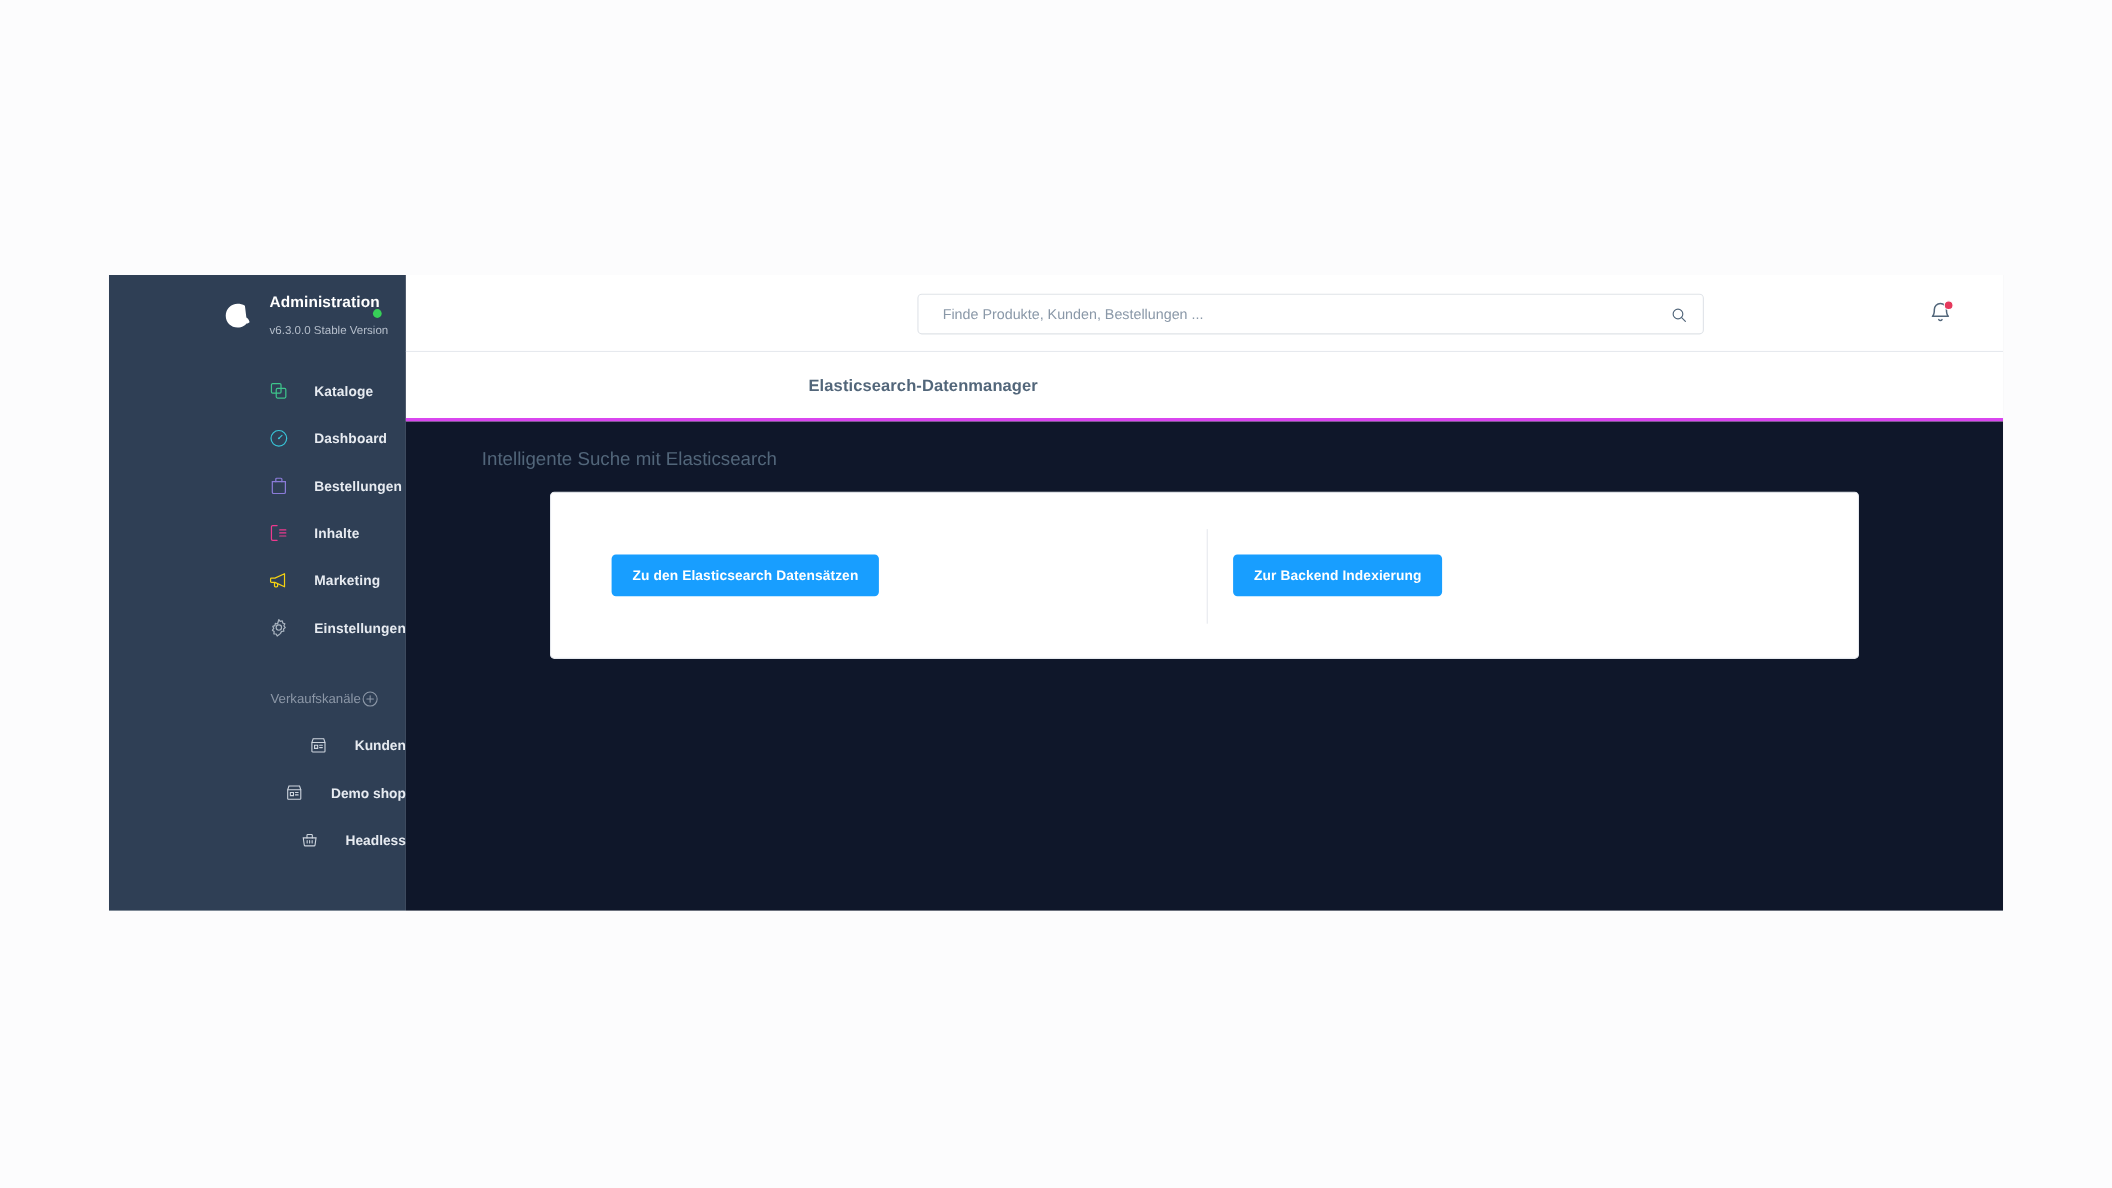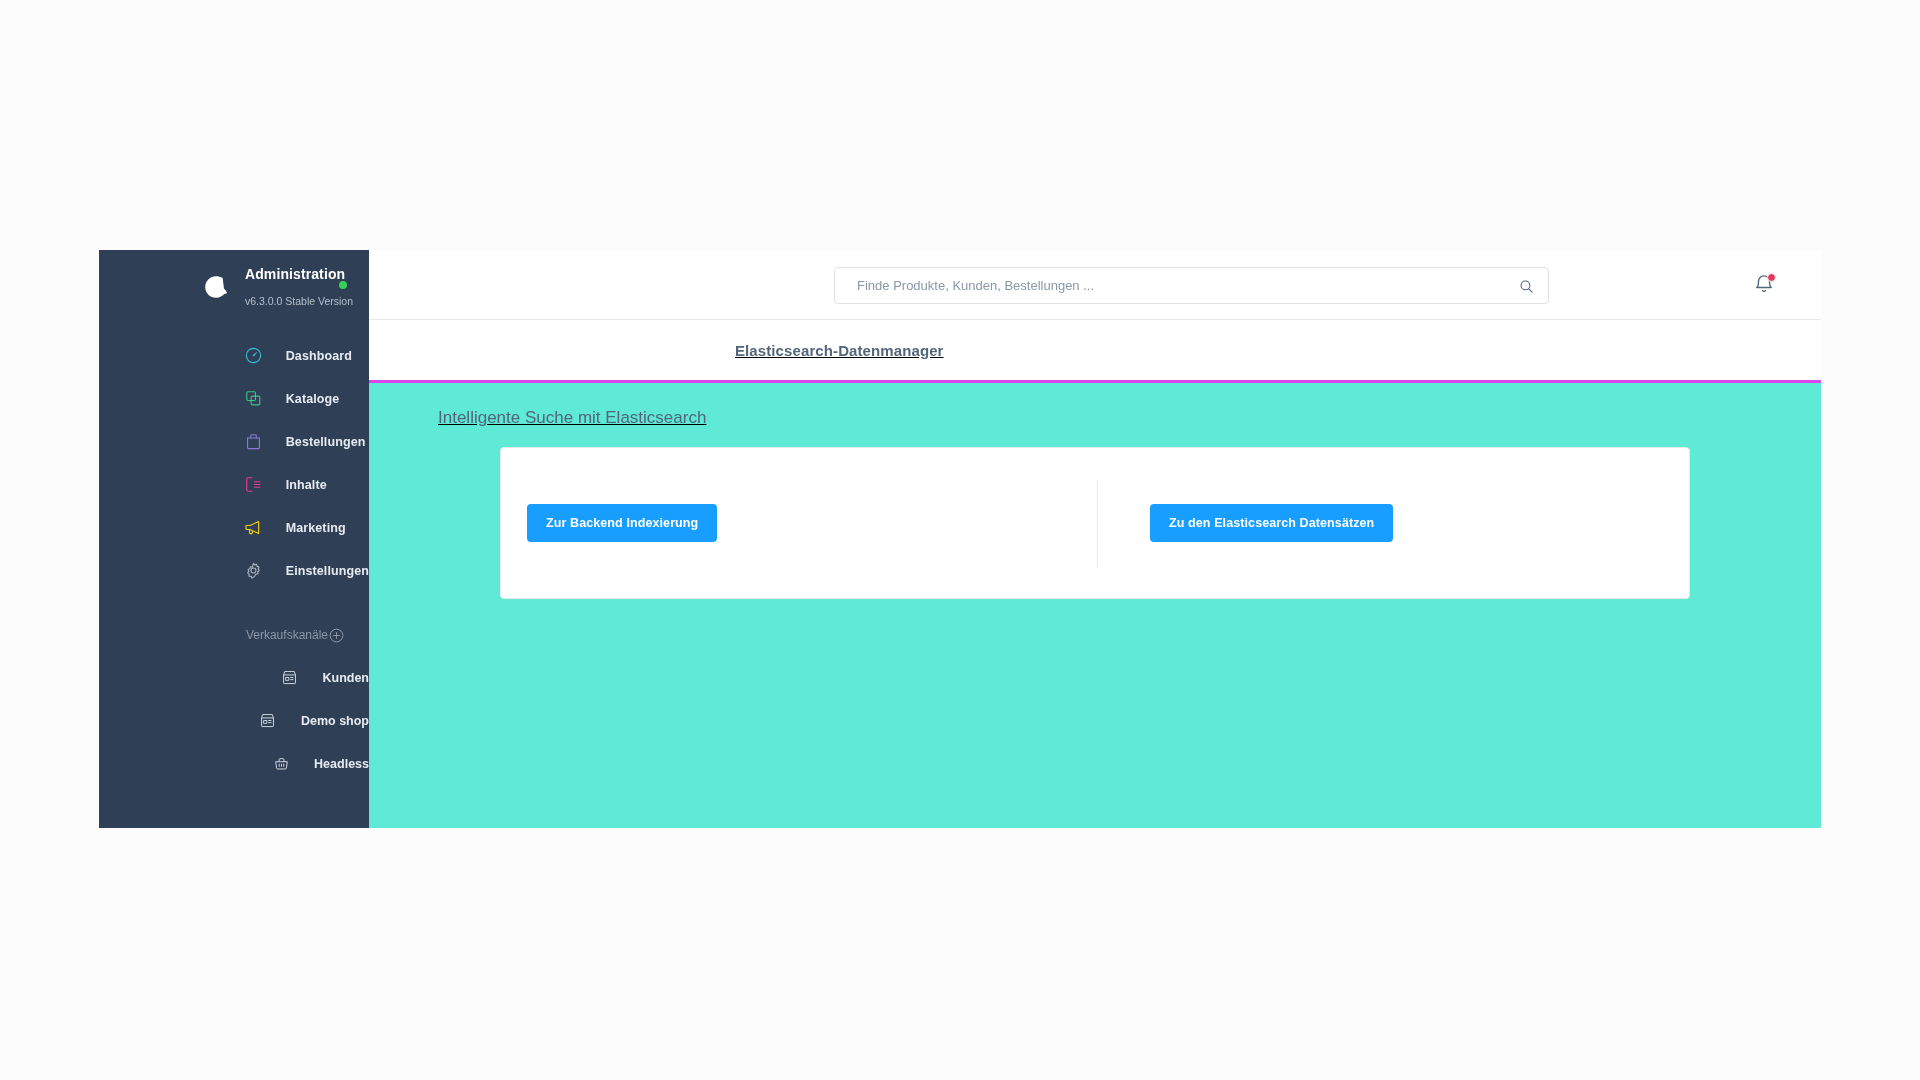--- a/index.html
+++ b/index.html
@@ -63,21 +63,21 @@
     margin-top: 22px;
   }
   .sc-header-label { font-size: 12px; color: #8c97a7; }
   .sc-add { cursor: pointer; display: flex; }
 
   .sc-item { display: flex; align-items: center; height: 43px; padding-left: 26px; cursor: pointer; }
   .sc-icon { width: 20px; height: 20px; flex: 0 0 20px; margin-right: 23px; display: flex; align-items: center; justify-content: center; }
   .sc-label { font-size: 12.5px; font-weight: bold; color: #e7ebf1; }
 
   
-  #main { position: absolute; left: 270px; top: 0; width: 1452px; height: 578px; background: #5eead4; text-decoration: underline; }
+  #main { position: absolute; left: 270px; top: 0; width: 1452px; height: 578px; background: #0f172a; }
 
   
   #topbar {
     height: 70px; background: #fff;
     border-bottom: 1px solid #e6e9ee;
     display: flex; align-items: center;
     position: relative;
   }
   .search-wrap {
     position: absolute; left: 465px; top: 17px;
@@ -170,37 +170,37 @@
         <div class="brand-title">Administration</div>
         <div class="brand-version">v6.3.0.0 Stable Version</div>
       </span>
       <span class="brand-status"></span>
     </div>
 
     <nav class="nav-list">
 
       <div class="nav-item">
         <span class="nav-icon">
+          <svg viewBox="0 0 24 24" width="19" height="19" fill="none" stroke="#3ec48b" stroke-width="1.4">
+            <rect x="3.5" y="3.5" width="11" height="11" rx="1.4"></rect>
+            <rect x="9" y="9" width="11" height="11" rx="1.4"></rect>
+          </svg>
+        </span>
+        <span class="nav-label">Kataloge</span>
+      </div>
+
+      <div class="nav-item">
+        <span class="nav-icon">
           <svg viewBox="0 0 24 24" width="19" height="19" fill="none" stroke="#38c3d6" stroke-width="1.4">
             <circle cx="12" cy="12" r="9"></circle>
             <path d="M12 12 L15.6 8.6" stroke-linecap="round"></path>
             <circle cx="12" cy="12" r="1.1" fill="#38c3d6" stroke="none"></circle>
           </svg>
         </span>
         <span class="nav-label">Dashboard</span>
-      </div>
-
-      <div class="nav-item">
-        <span class="nav-icon">
-          <svg viewBox="0 0 24 24" width="19" height="19" fill="none" stroke="#3ec48b" stroke-width="1.4">
-            <rect x="3.5" y="3.5" width="11" height="11" rx="1.4"></rect>
-            <rect x="9" y="9" width="11" height="11" rx="1.4"></rect>
-          </svg>
-        </span>
-        <span class="nav-label">Kataloge</span>
       </div>
 
       <div class="nav-item">
         <span class="nav-icon">
           <svg viewBox="0 0 24 24" width="19" height="19" fill="none" stroke="#8a7bd8" stroke-width="1.4">
             <path d="M4.5 7.5h15v12a1.5 1.5 0 0 1-1.5 1.5H6a1.5 1.5 0 0 1-1.5-1.5z"></path>
             <path d="M8.5 7.5V4.6a1.1 1.1 0 0 1 1.1-1.1h4.8a1.1 1.1 0 0 1 1.1 1.1V7.5" stroke-linecap="round"></path>
           </svg>
         </span>
         <span class="nav-label">Bestellungen</span>
@@ -310,27 +310,27 @@
       <div id="page-title">Elasticsearch-Datenmanager</div>
     </div>
 
     <div id="content">
       <div id="subtitle">Intelligente Suche mit Elasticsearch</div>
 
       <div id="card">
         <div id="card-divider"></div>
 
         <div class="card-half">
+          <div id="btn-records-wrap">
+            <button class="btn-primary">Zu den Elasticsearch Datensätzen</button>
+          </div>
+        </div>
+
+        <div class="card-half">
           <div id="btn-index-wrap">
             <button class="btn-primary">Zur Backend Indexierung</button>
           </div>
         </div>
-
-        <div class="card-half">
-          <div id="btn-records-wrap">
-            <button class="btn-primary">Zu den Elasticsearch Datensätzen</button>
-          </div>
-        </div>
       </div>
     </div>
 
   </div>
 </div>
 
 </body></html>

